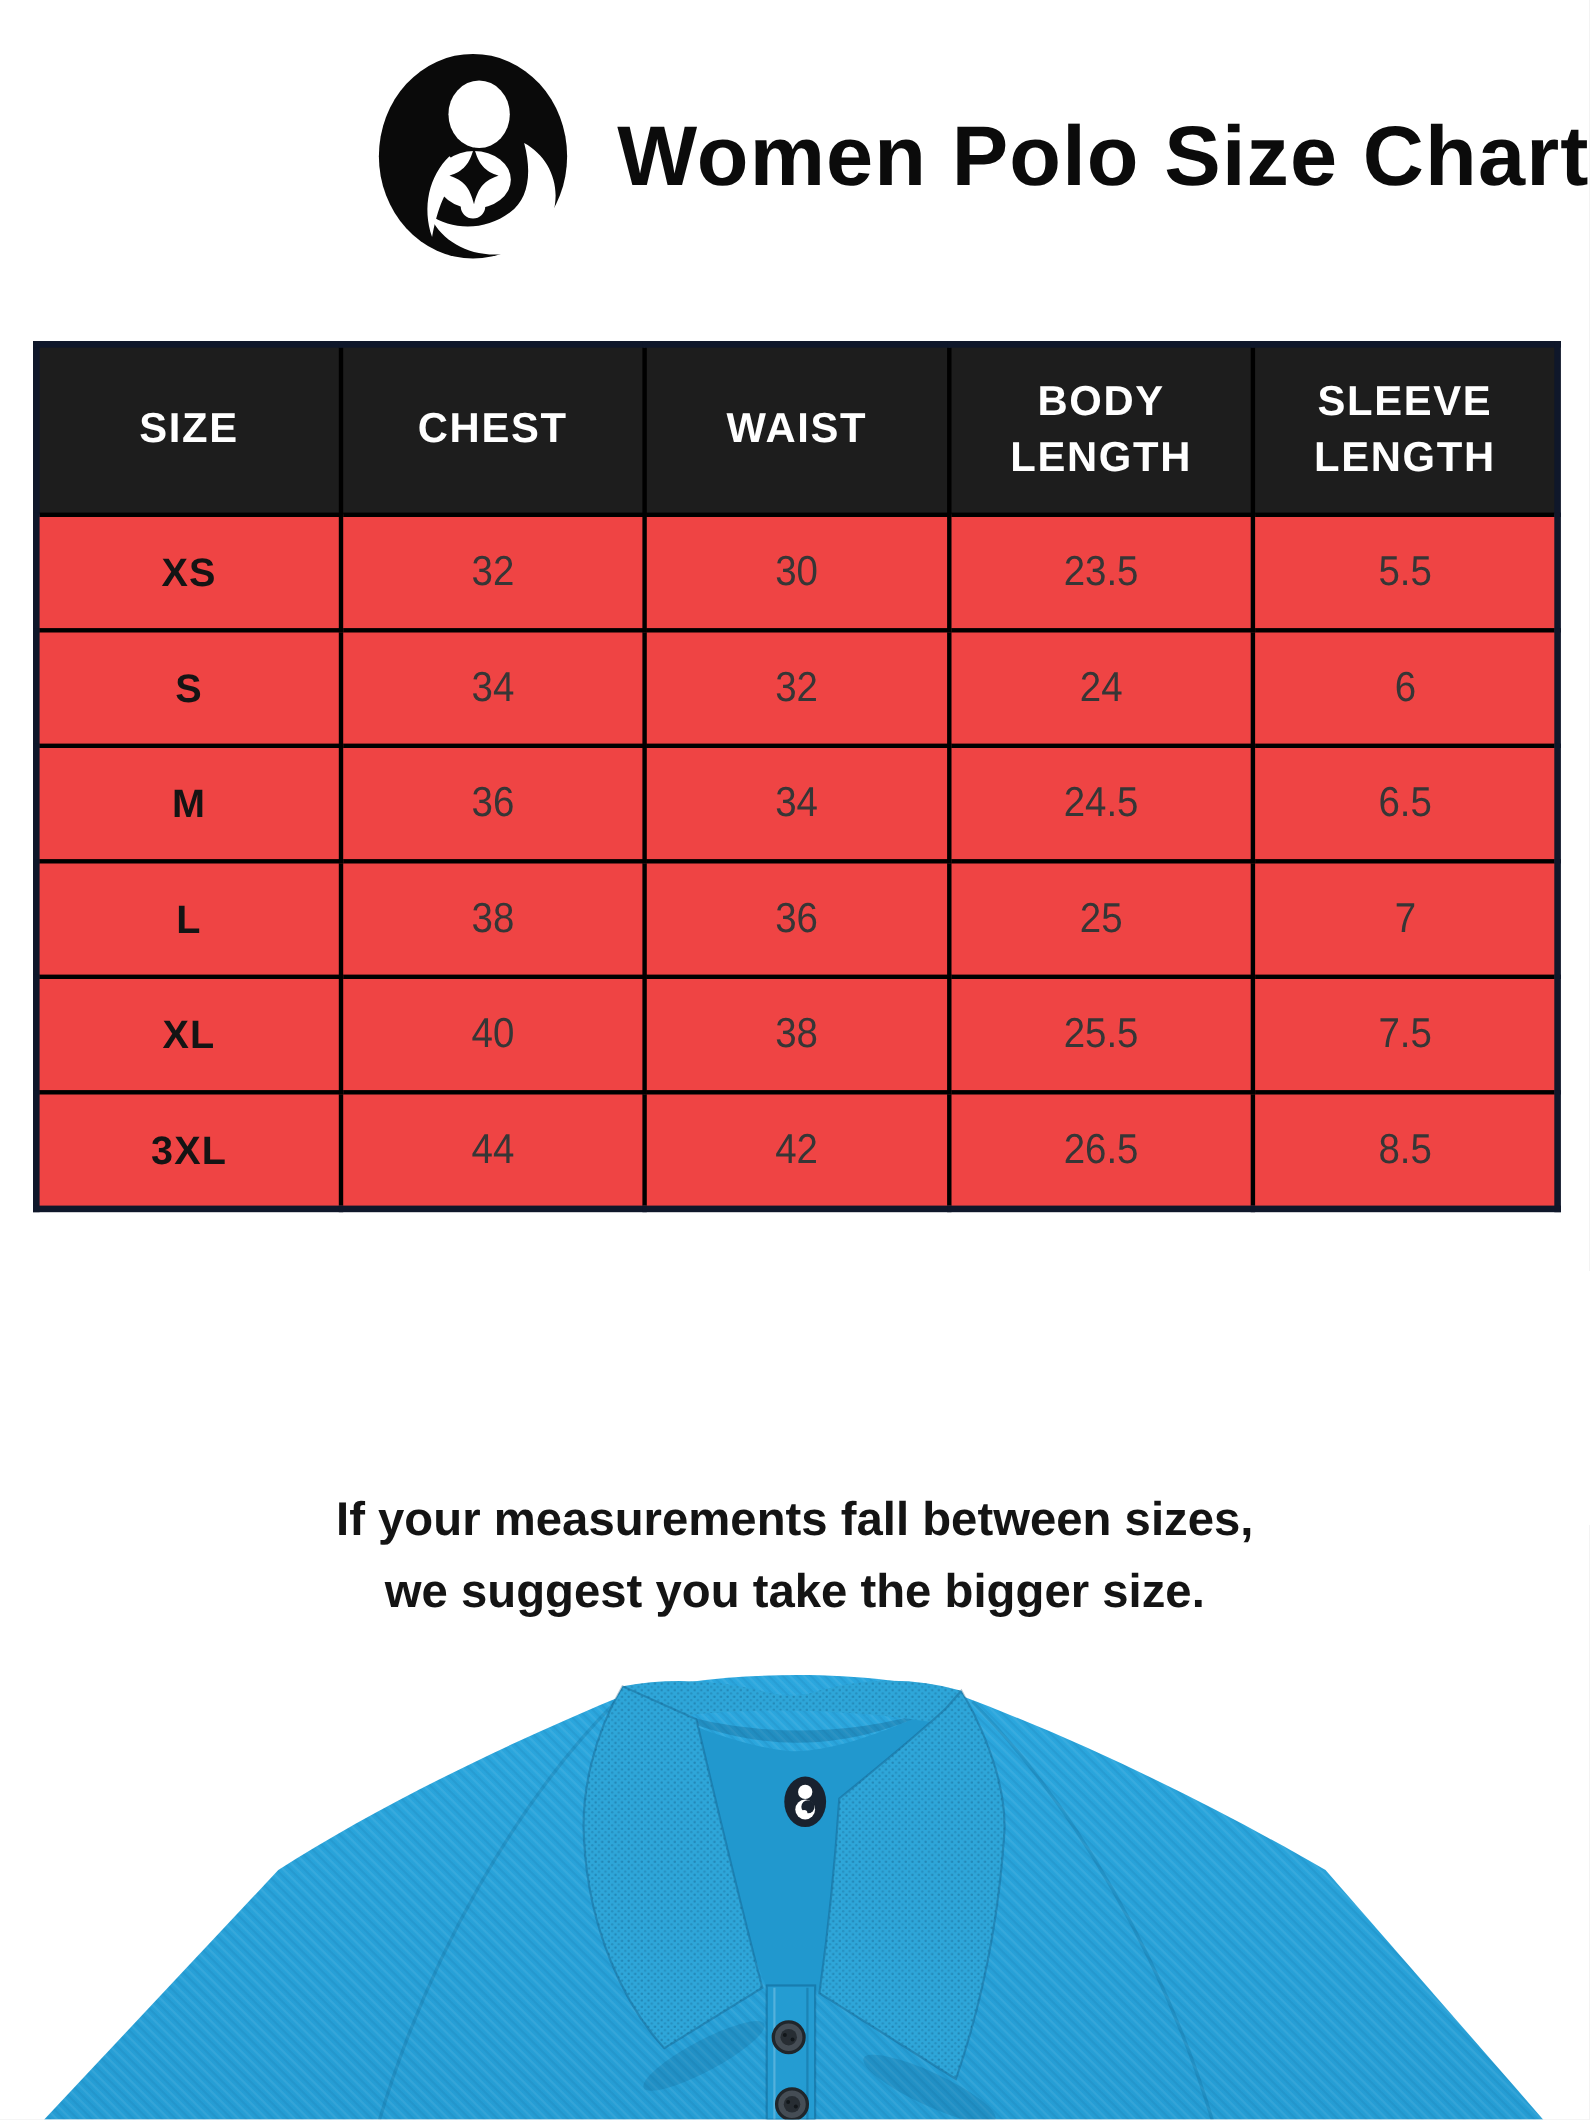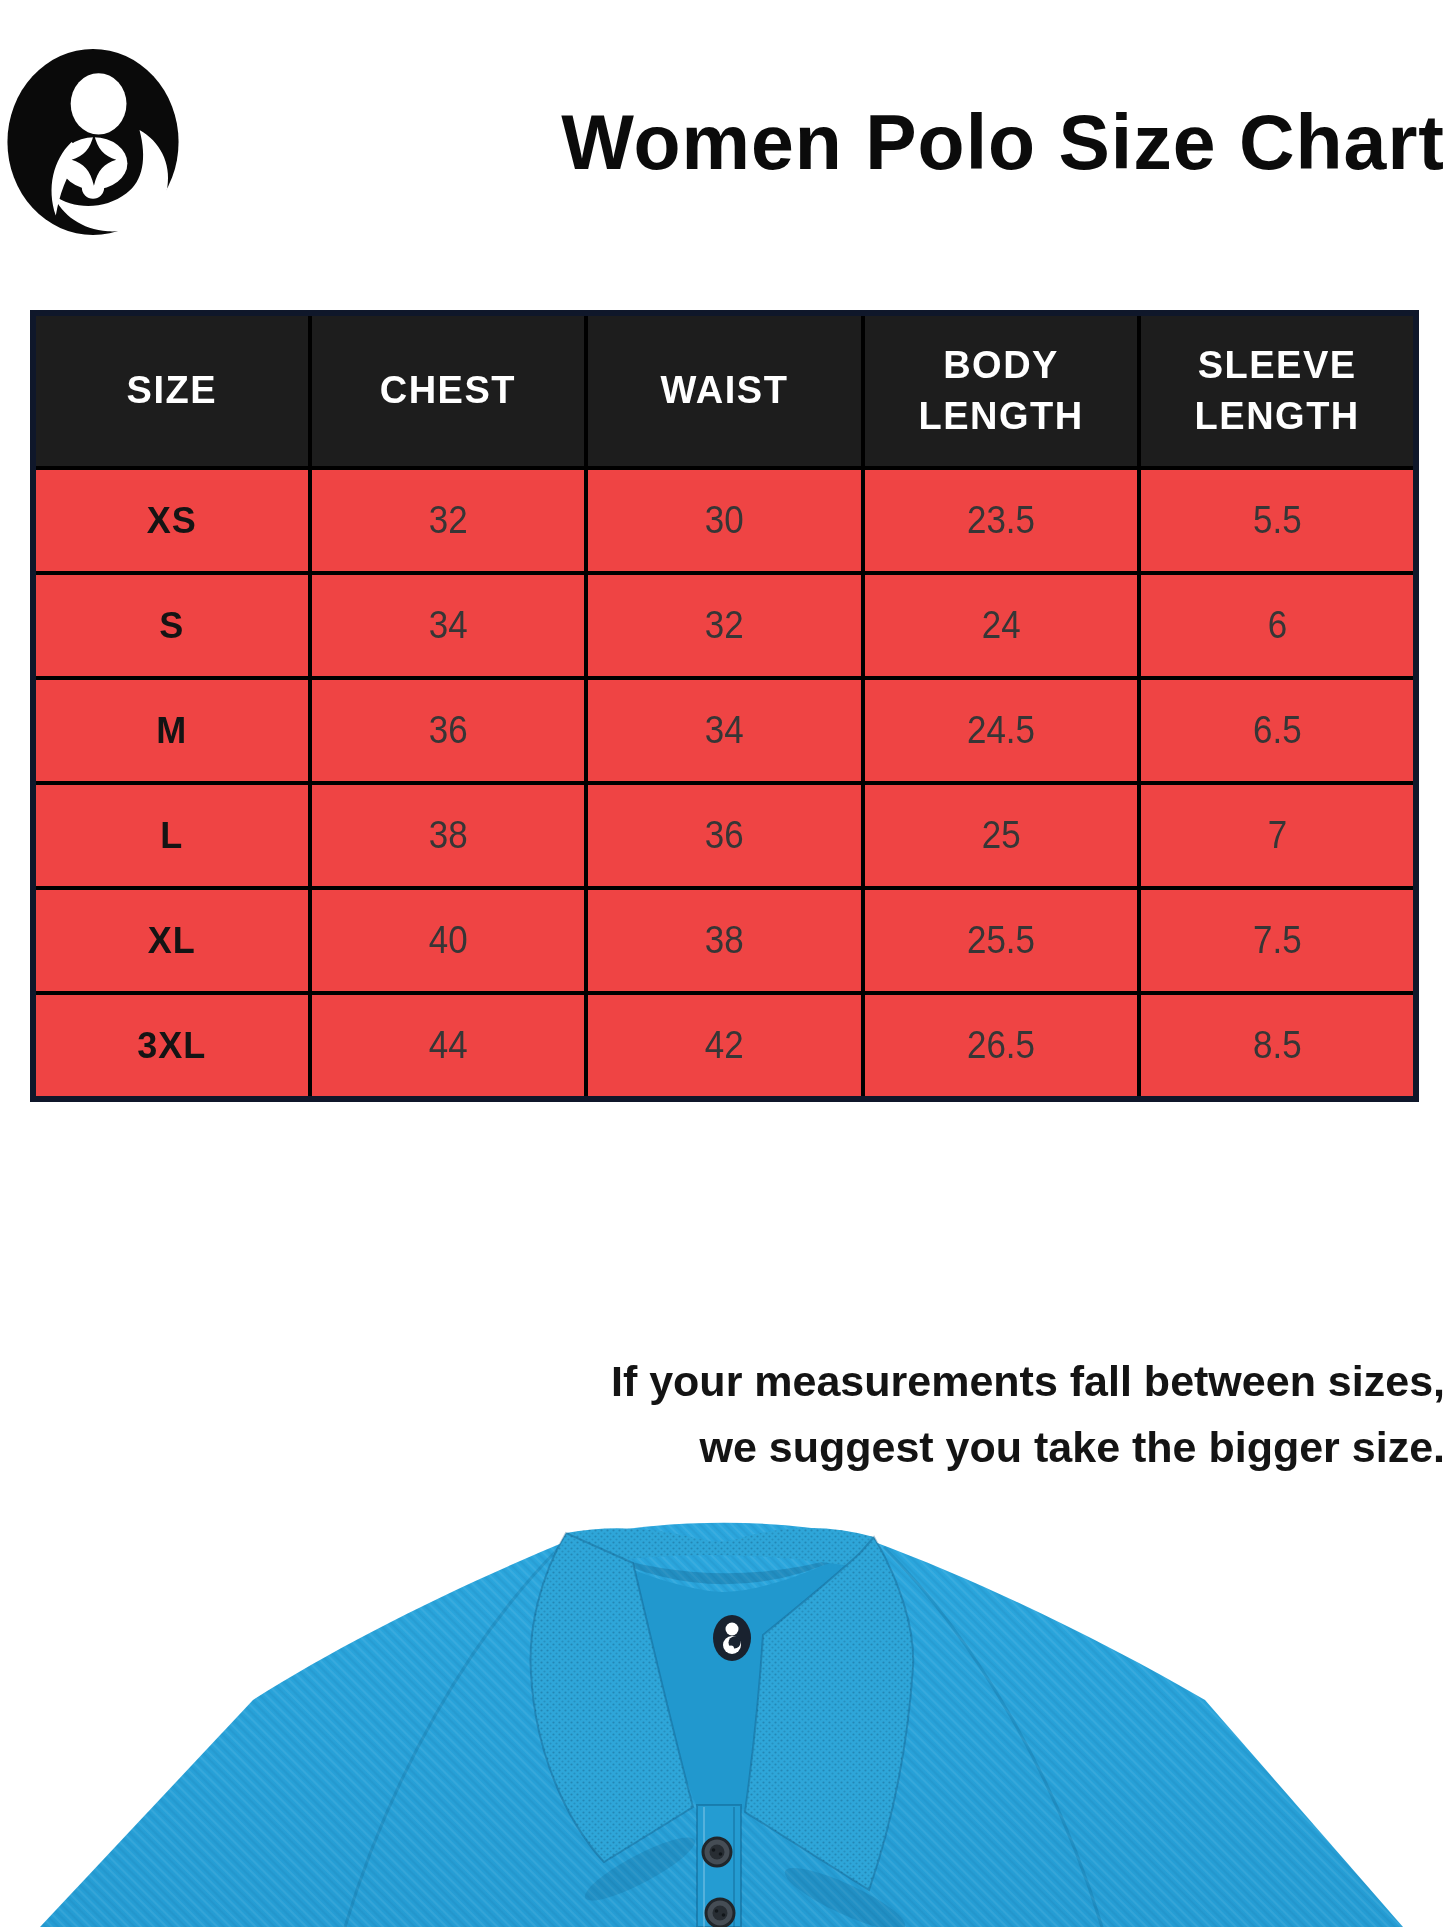--- a/index.html
+++ b/index.html
@@ -8,21 +8,21 @@
     width:1445px;height:1927px;
     margin:0 auto;
     background:#ffffff;
     overflow:hidden;
     font-family:"Liberation Sans", sans-serif;
   }
 
   
   .header{
     position:absolute;top:44px;left:0;right:0;height:196px;
-    display:flex;align-items:center;justify-content:space-between;gap:38px;
+    display:flex;align-items:center;justify-content:flex-end;gap:38px;
   }
   .logo-wrap{width:186px;height:196px;flex:0 0 auto;}
   .page-title{
     margin:0;
     font-size:77px;font-weight:bold;letter-spacing:1px;
     color:#0b0b0b;white-space:nowrap;
   }
 
   
   .table-wrap{position:absolute;left:30px;top:310px;width:1389px;}
@@ -45,21 +45,21 @@
   table.size-chart td{height:101px;background:#ef4444;}
   td .size-label{font-size:36px;font-weight:bold;color:#141414;letter-spacing:1px;}
   td .num{
     display:inline-block;font-size:38px;font-weight:normal;color:#363636;
     transform:scaleX(0.92);
   }
 
   
   .note{
     position:absolute;left:0;right:0;top:1348px;
-    text-align:right;color:#141414;
+    text-align:center;color:#141414;
     font-size:43px;font-weight:bold;line-height:66px;
   }
 
   
   .shirt-wrap{position:absolute;left:0;top:1517px;width:1445px;height:410px;}
   .shirt-wrap svg{display:block;}
 </style>
 </head>
 <body>
 

